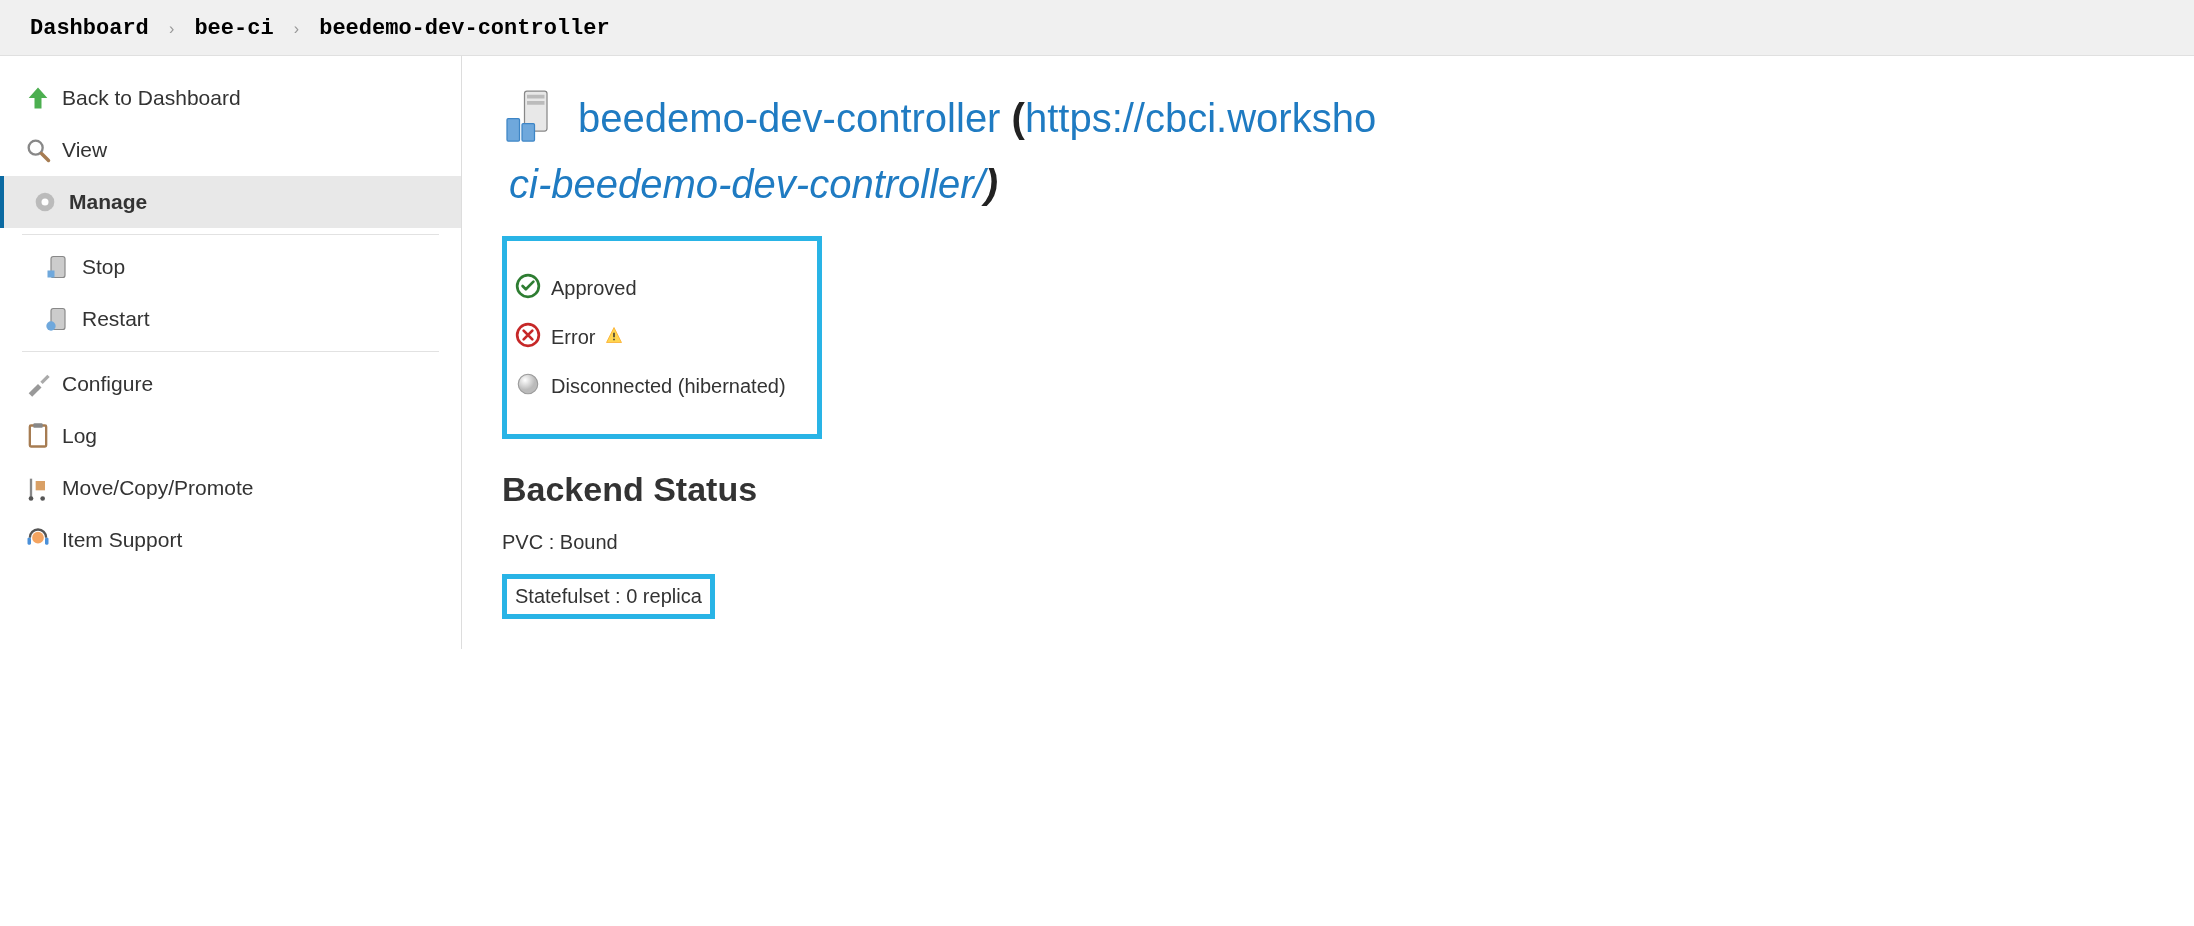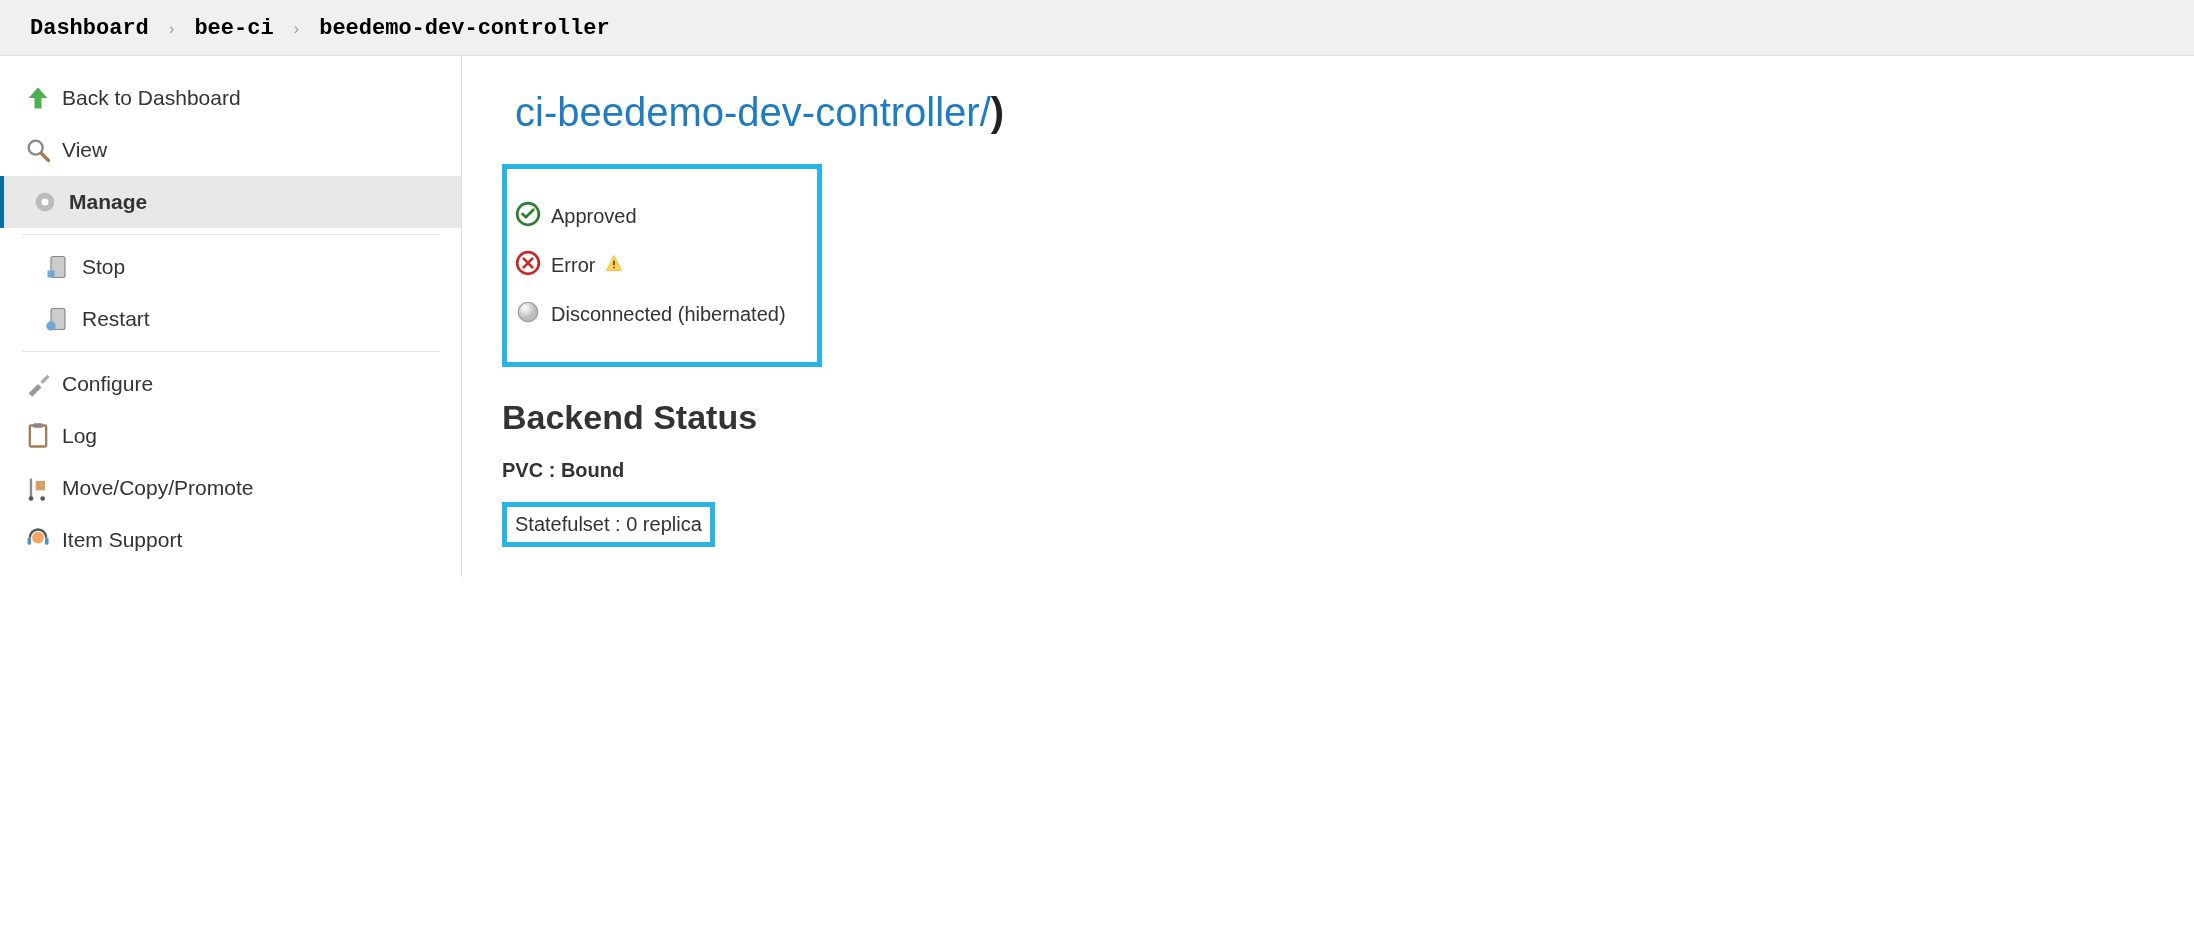--- a/index.html
+++ b/index.html
@@ -23,21 +23,21 @@
     .server-icon { flex-shrink: 0; }
     .title-text { font-size: 40px; font-weight: 400; line-height: 1.3; }
     .title-link { color: #1f7bc2; }
     .title-paren { color: #222; font-weight: 600; }
     
     .status-box { border: 5px solid #29b4e6; padding: 14px 16px 14px 8px; margin-top: 26px; width: 320px; }
     .status-heading { font-size: 34px; font-weight: 700; margin-bottom: 14px; }
     .status-row { display: flex; align-items: center; gap: 10px; font-size: 20px; margin: 18px 0; }
     
     .backend-heading { font-size: 34px; font-weight: 700; margin-top: 31px; margin-bottom: 22px; }
-    .backend-line { font-size: 20px; margin: 10px 0; font-weight: bold; }
+    .backend-line { font-size: 20px; margin: 10px 0; }
     .backend-highlight { border: 5px solid #29b4e6; padding: 6px 8px; display: inline-block; font-size: 20px; margin-top: 10px; }
     
     .icon-svg { width: 26px; height: 26px; }
     .icon-side { width: 28px; height: 28px; }
   </style>
 </head>
 <body>
 
 <div class="breadcrumb">
   <a class="breadcrumb-item">Dashboard</a>
@@ -145,21 +145,37 @@
             <rect x="18" y="10" width="3" height="6" rx="1" fill="#4a90d9"></rect>
           </svg>
       </span>
       <span>Item Support</span>
     </a>
 
   </nav>
 
   <main class="main">
 
-    <div class="title-text" style="margin-left:13px;">
+    <div class="title-row">
+      <span class="server-icon">
+        <svg width="60" height="60" viewBox="0 0 48 48">
+          <rect x="18" y="4" width="18" height="32" rx="2" fill="#e8e8e8" stroke="#888" stroke-width="1"></rect>
+          <rect x="20" y="7" width="14" height="3" fill="#bbb"></rect>
+          <rect x="20" y="12" width="14" height="3" fill="#bbb"></rect>
+          <rect x="4" y="26" width="10" height="18" rx="1" fill="#6fa8dc" stroke="#3d85c6"></rect>
+          <rect x="16" y="30" width="10" height="14" rx="1" fill="#6fa8dc" stroke="#3d85c6"></rect>
+        </svg>
+      </span>
+      <span class="title-text">
+        <span class="title-link">beedemo-dev-controller</span>
+        <span> </span>
+        <span class="title-paren">(</span><span class="title-link">https://cbci.worksho</span>
+      </span>
+    </div>
+    <div class="title-text" style="margin-left:7px;font-style:italic;">
       <span class="title-link">ci-beedemo-dev-controller/</span><span class="title-paren">)</span>
     </div>
 
     
     <div class="status-box">
 
       <div class="status-row">
         <span>
           <svg class="icon-svg" viewBox="0 0 24 24">
               <circle cx="12" cy="12" r="10" fill="none" stroke="#2e7d32" stroke-width="2.5"></circle>

